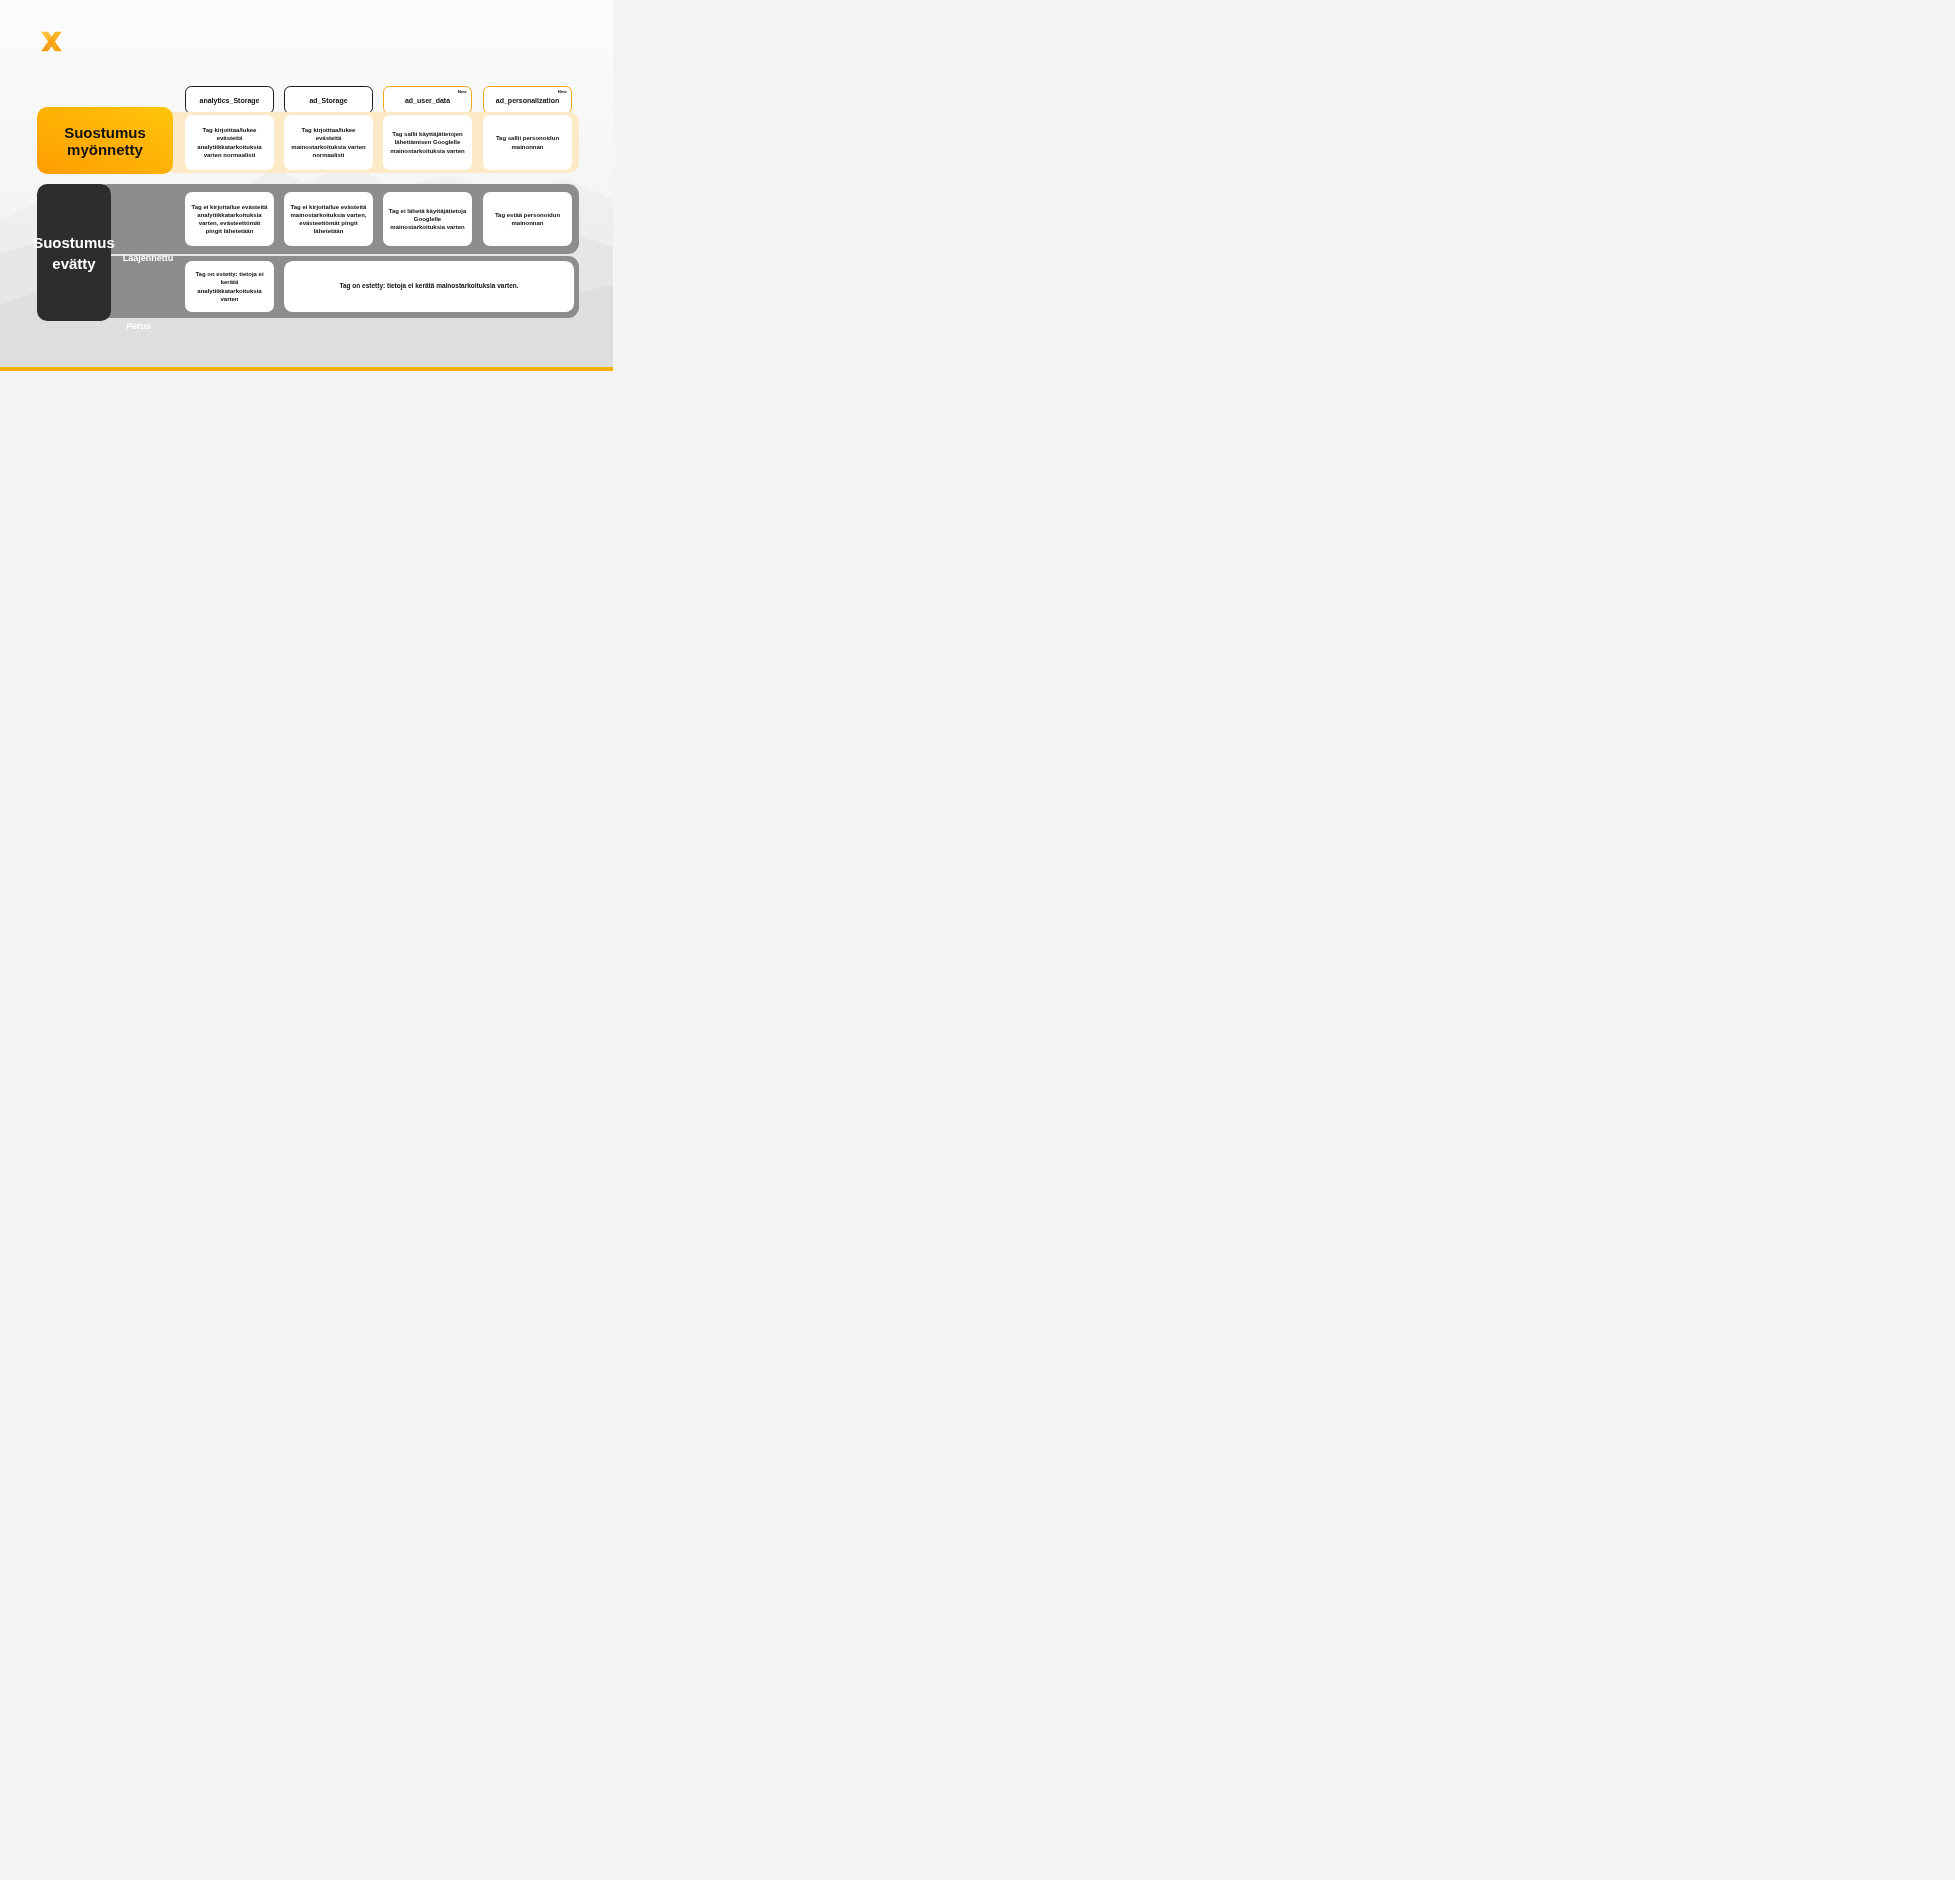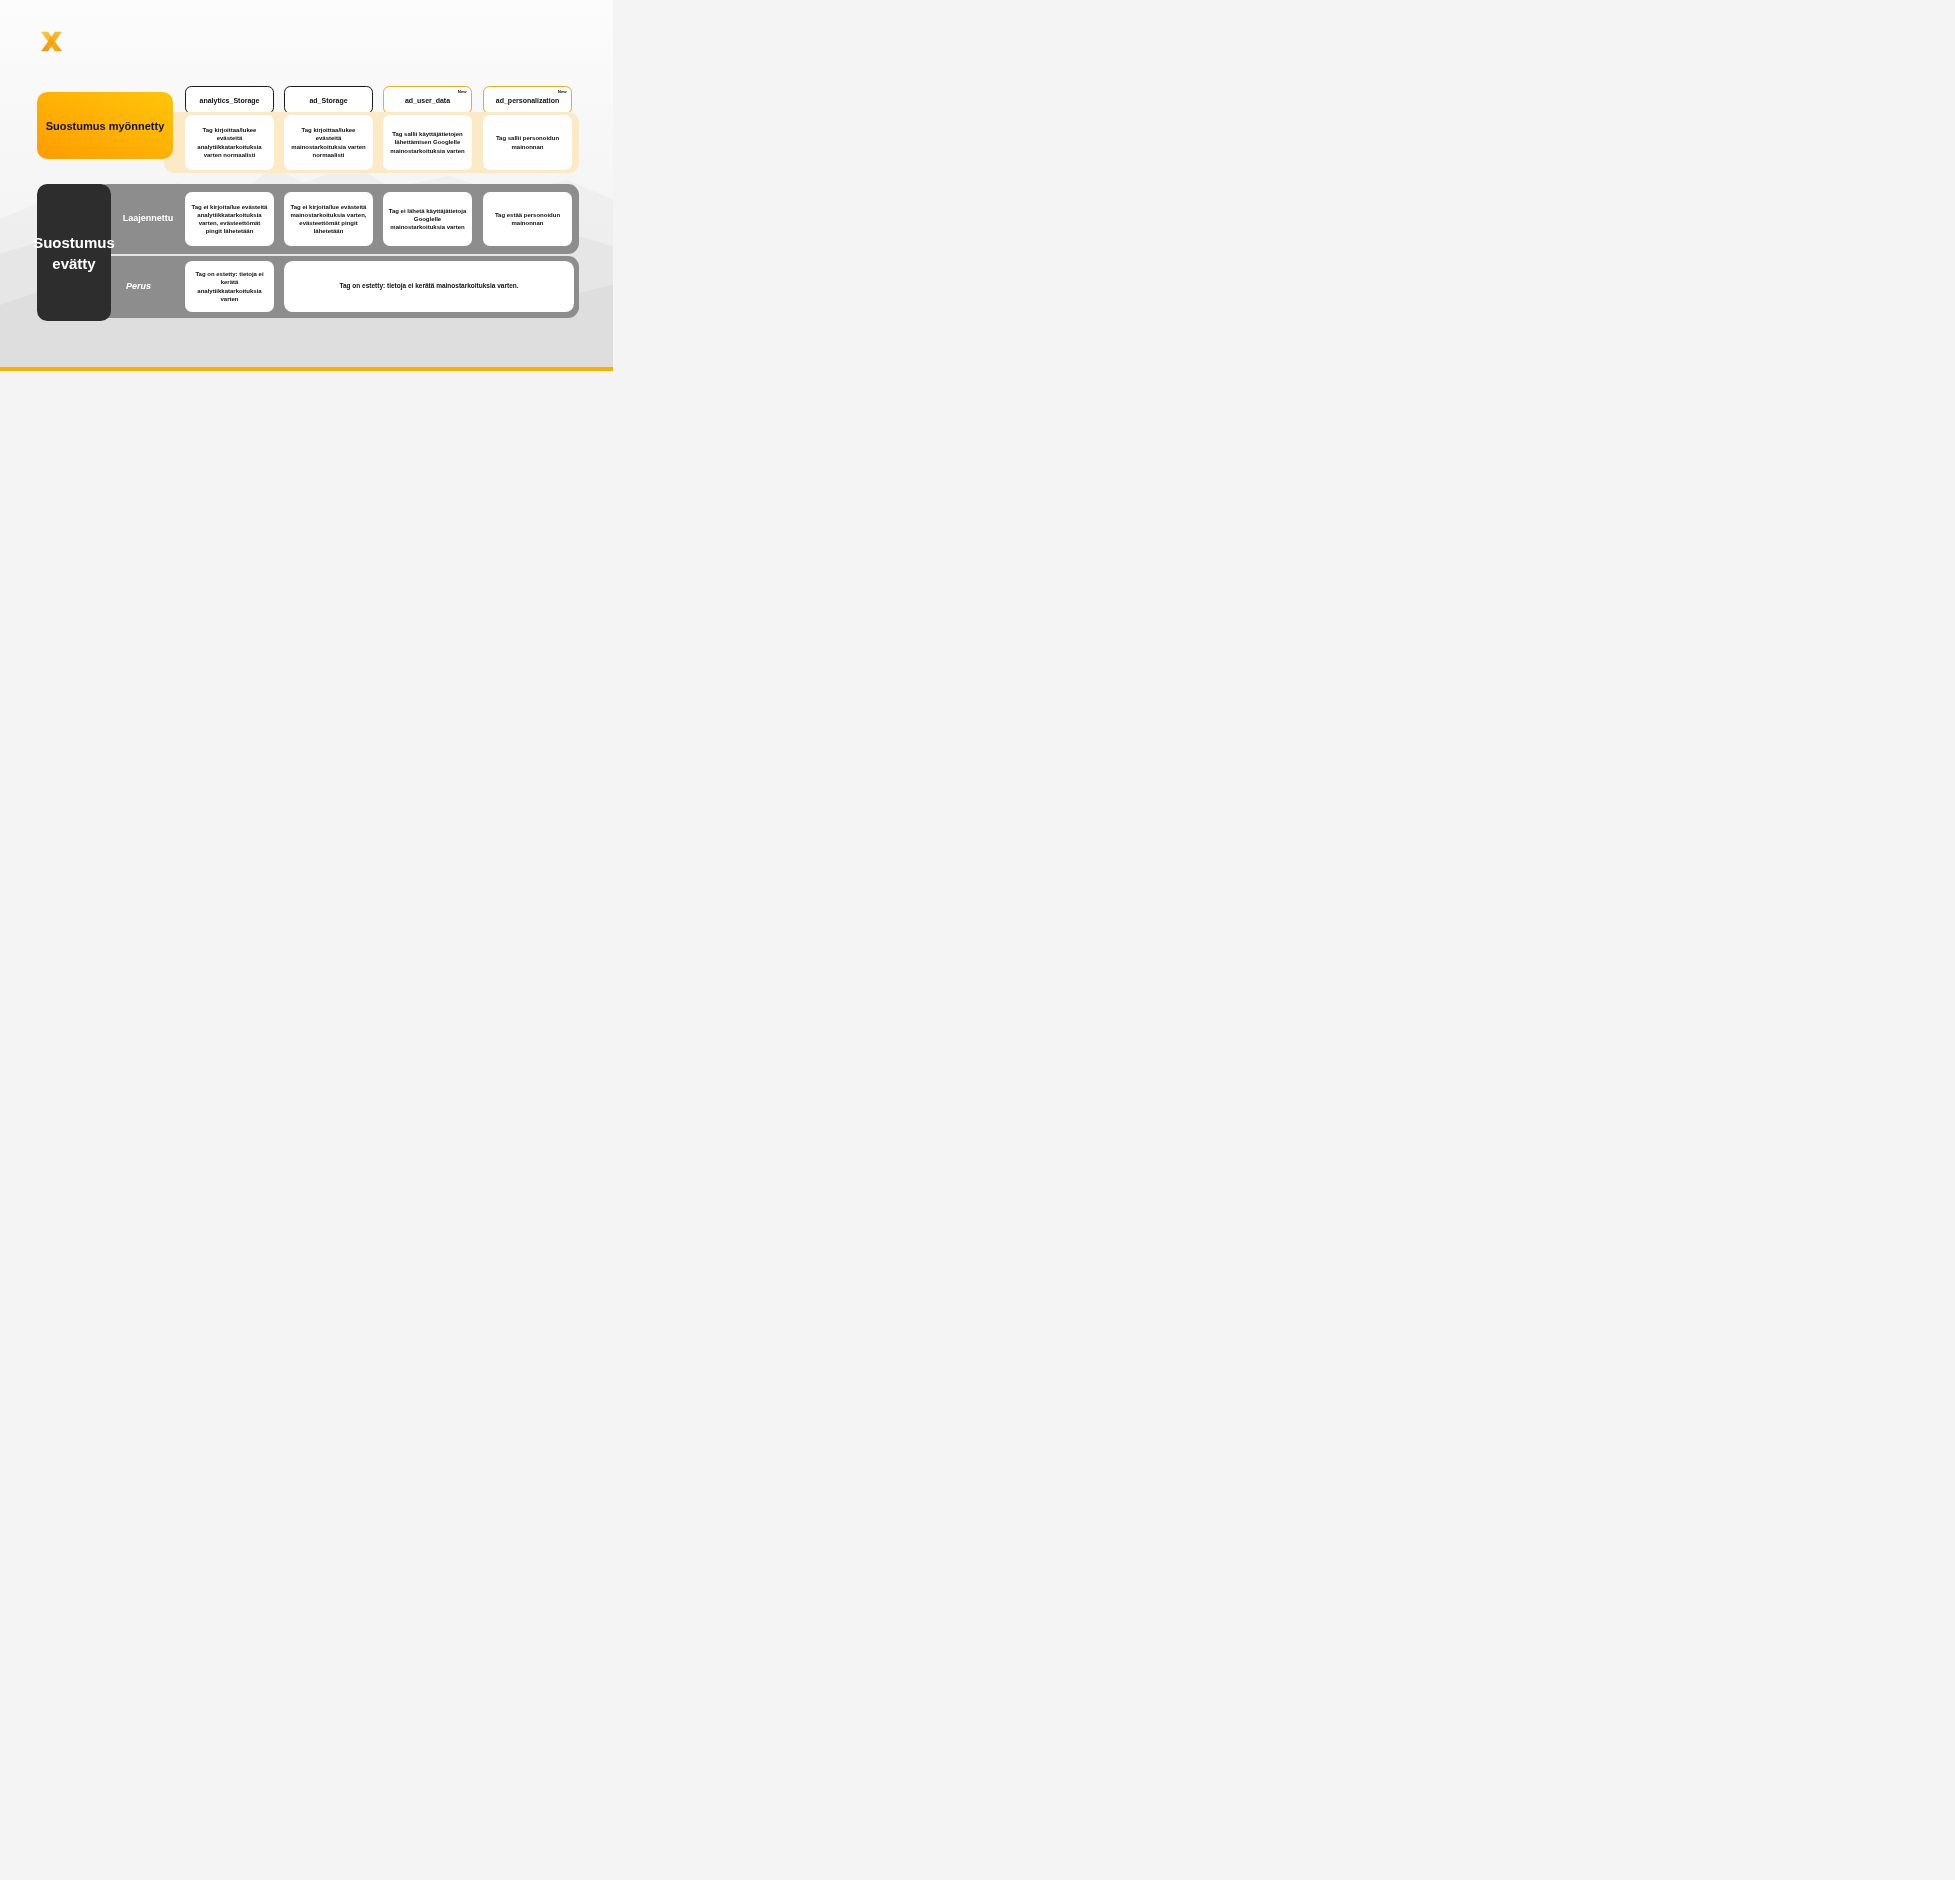--- a/index.html
+++ b/index.html
@@ -22,31 +22,31 @@
   .hdr.orange{border-color:#F2A91E;}
   .badge{position:absolute; top:1.6px; right:4.3px; font-size:4.3px; font-weight:600; color:#111;}
   .c1{left:185px}.c2{left:284px}.c3{left:383px}.c4{left:483px}
   
   .band{position:absolute; z-index:2;}
   #band-granted{left:164px; top:112px; width:415px; height:61px; border-radius:10.2px; background:#FCEAC6;}
   #band-adv{left:97px; top:184px; width:482px; height:70px; border-radius:11px; background:#8D8D8D;}
   #band-basic{left:97px; top:256px; width:482px; height:62px; border-radius:11px; background:#8D8D8D;}
   
   #label-granted{
-    position:absolute; left:37px; top:92px; width:136px; height:67px; border-radius:10.2px;
+    position:absolute; left:37px; top:107px; width:136px; height:67px; border-radius:10.2px;
     background:linear-gradient(205deg,#FFC50A 0%, #FF9D00 100%);
     display:flex; align-items:center; justify-content:center;
-    font-size:11px; font-weight:700; z-index:4; text-align:center;
+    font-size:15px; font-weight:700; z-index:4; text-align:center;
   }
   #label-denied{
     position:absolute; left:37px; top:184px; width:74px; height:137px; border-radius:10.2px;
     background:#2D2D2D; color:#fff; display:flex; align-items:center; justify-content:center;
     font-size:15px; font-weight:600; z-index:4; text-align:center; line-height:1.4; padding:0 4.7px; box-sizing:border-box;
   }
-  .row-label{position:absolute; color:#fff; font-weight:600; font-size:9px; z-index:3; text-align:center;}
+  .row-label{position:absolute; color:#fff; font-weight:600; font-size:9px; z-index:3; text-align:center;margin-top:40px;}
   #label-adv{left:113px; top:213px; width:70px;}
   #label-basic{left:113px; top:281px; width:51px;font-style:italic;}
   
   .card{
     position:absolute; width:89px; background:#ffffff; border-radius:7px; z-index:3;
     display:flex; align-items:center; justify-content:center; text-align:center;
     font-weight:700; font-size:6px; line-height:1.34; padding:3.9px 5.5px; box-sizing:border-box; color:#111;
   }
   .r-granted{top:115px; height:55px;}
   .r-adv{top:192px; height:54px;}

